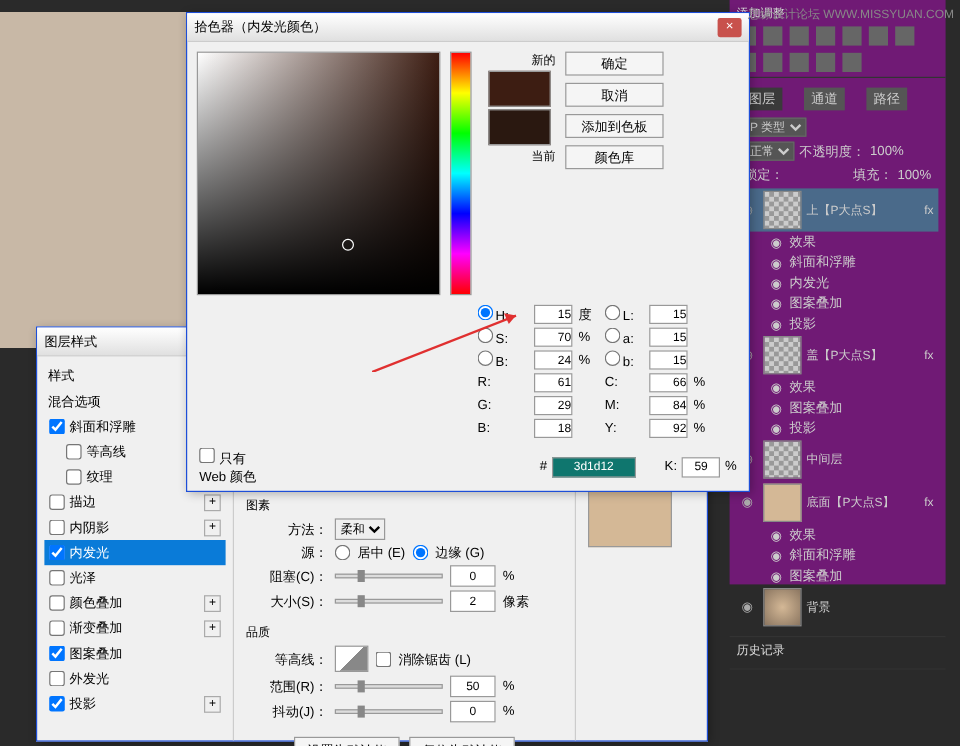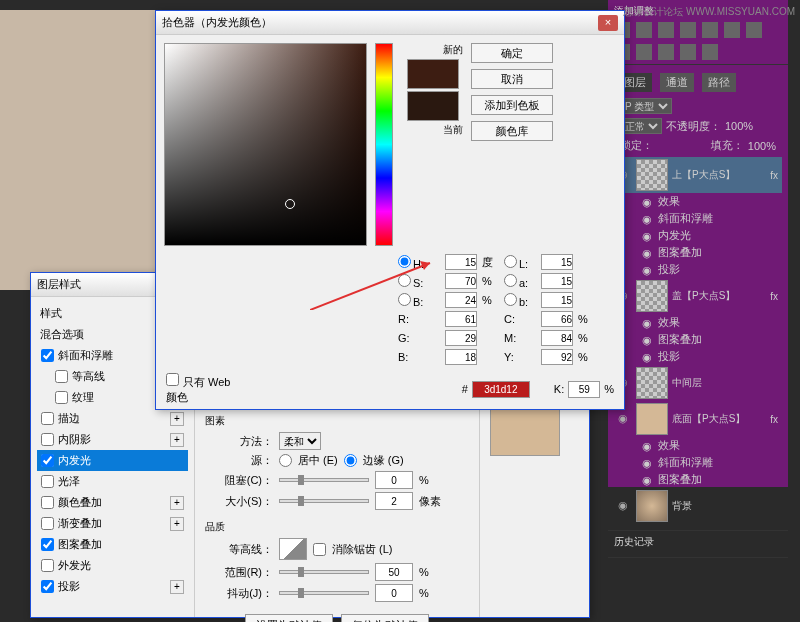--- a/index.html
+++ b/index.html
@@ -20,21 +20,21 @@
 .cp-preview .lbl{text-align:right;font-size:10px}
 .cp-preview .swatch{width:52px;height:30px;border:1px solid #999;margin:2px auto}
 .cp-buttons{margin-left:8px;display:flex;flex-direction:column;gap:6px}
 .cp-buttons button{width:82px;height:20px;background:#f5f5f5;border:1px solid #999;cursor:pointer}
 .cp-values{margin-left:10px;display:grid;grid-template-columns:45px 35px 20px 35px 35px 20px;gap:3px 2px;align-items:center;font-size:10px}
 .cp-values input[type=text]{width:32px;height:16px;border:1px solid #999;text-align:right;font-size:10px}
 .cp-values input[type=radio]{margin-right:2px}
 .cp-bottom{padding:4px 10px;display:flex;align-items:center;gap:6px}
 .cp-bottom input[type=checkbox]{margin-right:4px}
 .hex-row{display:flex;align-items:center;gap:4px;margin-left:220px}
-.hex-row input{width:58px;height:17px;border:1px solid #999;background:#b91c1c;color:#fff;text-align:center;font-size:10px}
+.hex-row input{width:70px;height:17px;border:1px solid #999;background:#0f766e;color:#fff;text-align:center;font-size:10px}
 .arrow{position:absolute;left:310px;top:255px;width:130px;height:55px;pointer-events:none;z-index:101}
 .arrow line{stroke:#e03030;stroke-width:2}
 .arrow polygon{fill:#e03030}
 .layer-style{left:30px;top:272px;width:560px;z-index:50}
 .ls-body{display:flex;height:320px}
 .ls-left{width:164px;border-right:1px solid #ccc;padding:6px}
 .ls-left .hdr{padding:3px;font-size:11px}
 .ls-left .item{padding:3px 4px;display:flex;align-items:center;gap:4px}
 .ls-left .item.sel{background:#0a7bd8;color:#fff}
 .ls-left .item .plus{margin-left:auto;width:14px;height:14px;border:1px solid #aaa;text-align:center;line-height:12px;font-size:10px}
@@ -51,21 +51,21 @@
 .btns-bottom{display:flex;gap:8px;justify-content:center;margin-top:12px}
 .btns-bottom button{padding:3px 10px;border:1px solid #999;background:#f5f5f5}
 .ls-right{width:110px;padding:10px;border-left:1px solid #ccc}
 .ls-right button{width:90px;height:20px;margin-bottom:6px;border:1px solid #999;background:#f5f5f5}
 .ls-right .preview-box{width:70px;height:70px;border:1px solid #999;background:#d4b896;margin-top:10px}
 .right-panel{position:absolute;right:12px;top:0;width:180px;height:487px;background:#701a75;color:#ccc;font-size:10px}
 .rp-sec{border-bottom:1px solid #333;padding:4px 6px}
 .rp-title{font-size:10px;margin-bottom:4px;color:#ddd}
 .rp-icons{display:flex;gap:6px;flex-wrap:wrap}
 .rp-icons span{width:16px;height:16px;background:#666;display:inline-block}
-.rp-tabs{display:flex;gap:8px;padding:4px}
+.rp-tabs{display:flex;gap:18px;padding:4px}
 .rp-tabs .tab{padding:2px 6px;background:#555}
 .rp-tabs .tab.active{background:#3a3a3a}
 .rp-controls{display:flex;gap:4px;padding:2px 6px;align-items:center}
 .rp-controls select{background:#555;color:#ccc;border:1px solid #666;font-size:10px;height:16px}
 .layers-list{padding:2px 0}
 .layer-row{display:flex;align-items:center;padding:2px 4px;gap:4px}
 .layer-row.sel{background:#4a6a8a}
 .layer-row .eye{width:14px;height:14px;color:#aaa}
 .layer-row .thumb{width:32px;height:32px;background:#fff;border:1px solid #888}
 .layer-row .thumb.checker{background:repeating-conic-gradient(#999 0 25%,#ccc 0 50%) 0 0/8px 8px}

